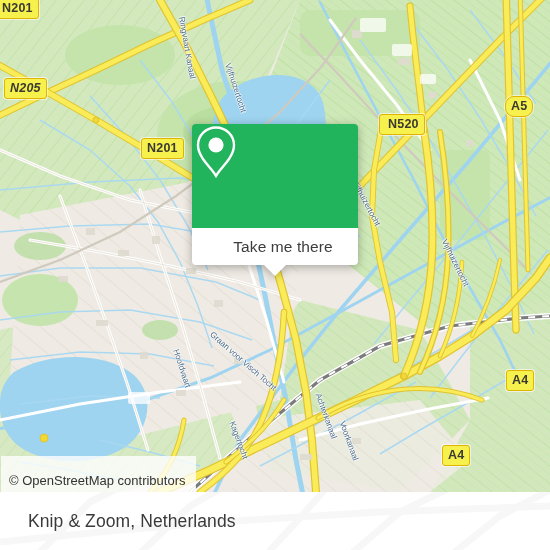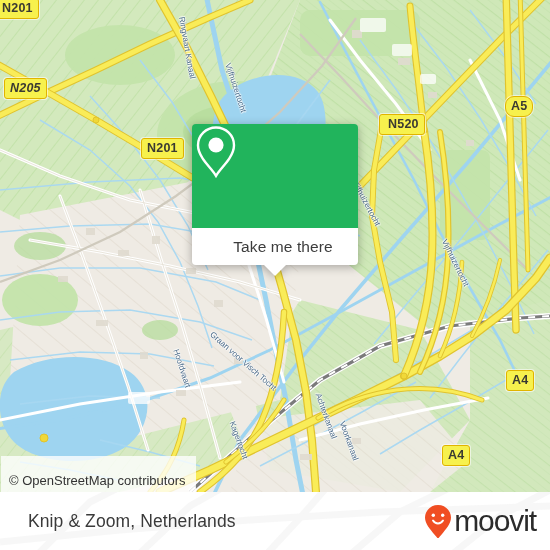--- a/index.html
+++ b/index.html
@@ -312,26 +312,15 @@
         <path d="M120,100 L190,34 L250,0"></path>
         <path d="M250,100 L300,46 L340,0"></path>
         <path d="M330,100 L400,40 L470,6"></path>
         <path d="M430,100 L500,44 L550,18"></path>
         <path d="M0,70 L120,58 L250,48 L380,40 L550,34"></path>
       </g>
     </svg>
 
     <div class="place-name">Knip &amp; Zoom, Netherlands</div>
 
-    <div class="brand">
-      <span style="display:flex;">
-        <svg width="28" height="34" viewBox="0 0 28 34" aria-hidden="true">
-          <path d="M14 1C6.8 1 1 6.6 1 13.6c0 6.2 5.2 11.9 9.6 17.1 1.6 1.9 2.8 3.3 3.4 4.1.6-.8 1.8-2.2 3.4-4.1C21.8 25.5 27 19.8 27 13.6 27 6.6 21.2 1 14 1z" fill="#f04e23"></path>
-          <circle cx="9.3" cy="11.2" r="1.7" fill="#ffffff"></circle>
-          <circle cx="18.7" cy="11.2" r="1.7" fill="#ffffff"></circle>
-          <path d="M9 16.6c1.2 1.9 3 2.9 5 2.9s3.8-1 5-2.9" fill="none" stroke="#ffffff" stroke-width="1.9" stroke-linecap="round"></path>
-        </svg>
-      </span>
-      <span class="brand-word">moovit</span>
-    </div>
   </div>
 
 </div>
 
 </body></html>

